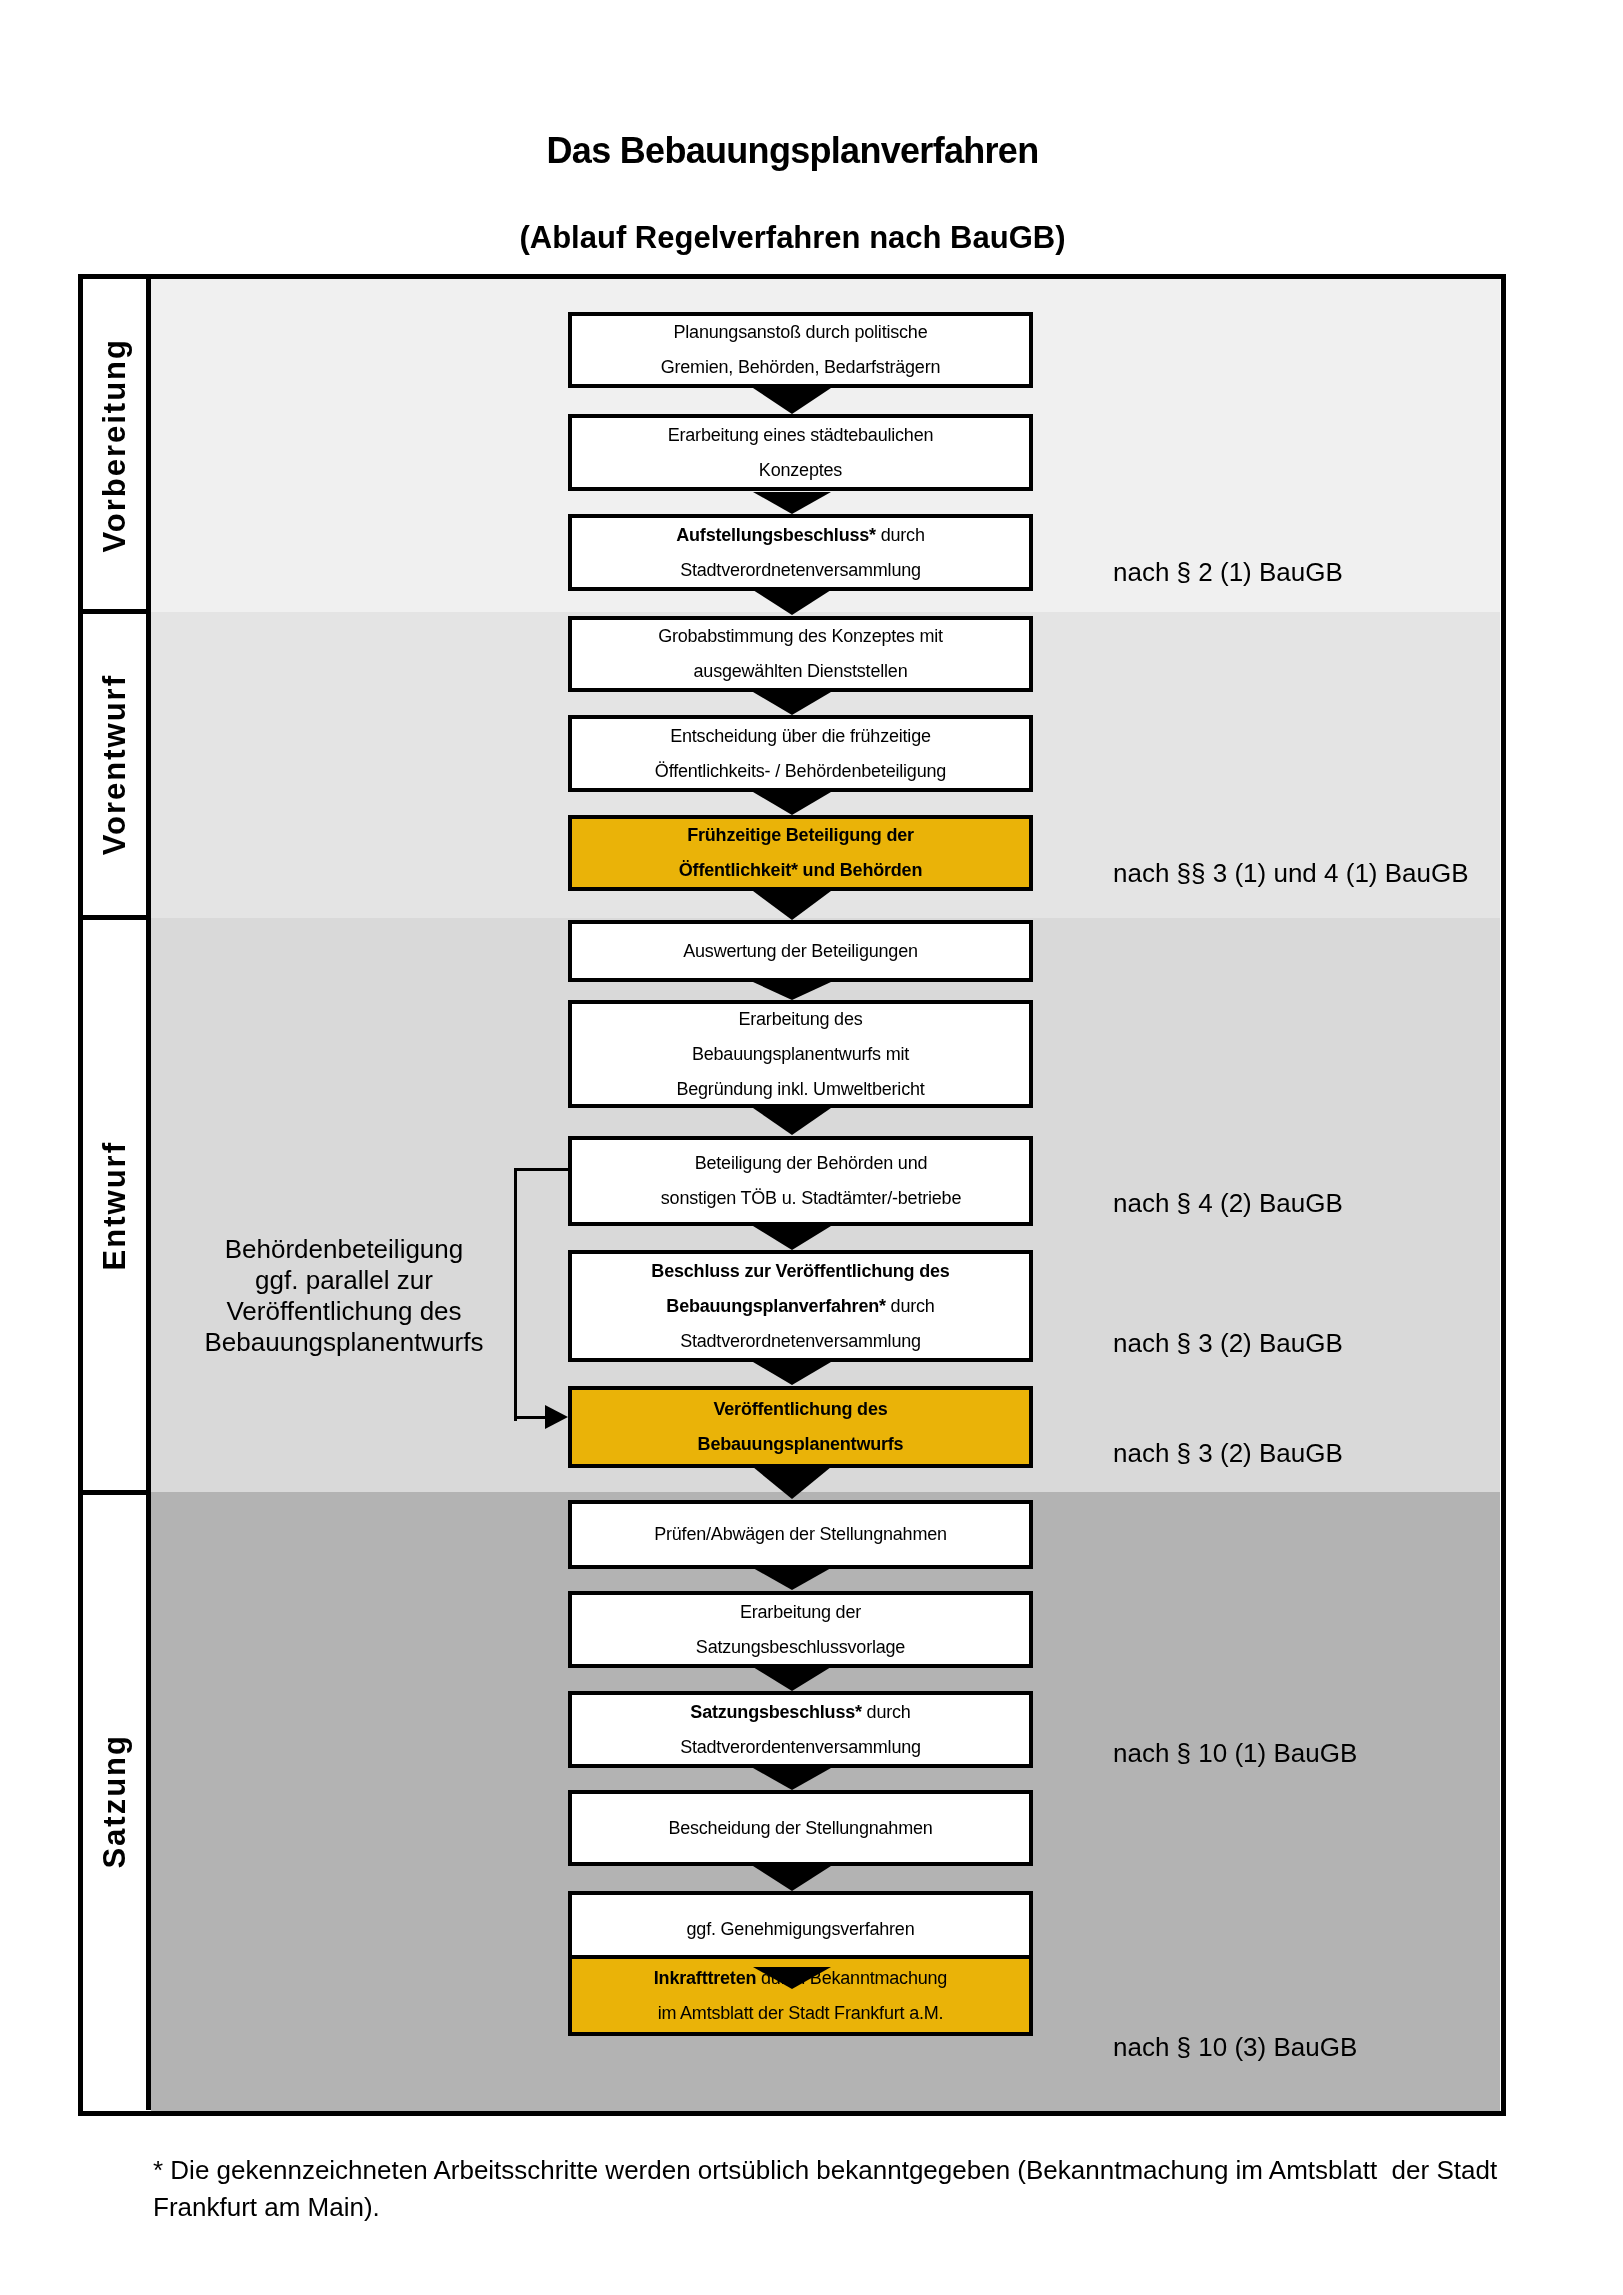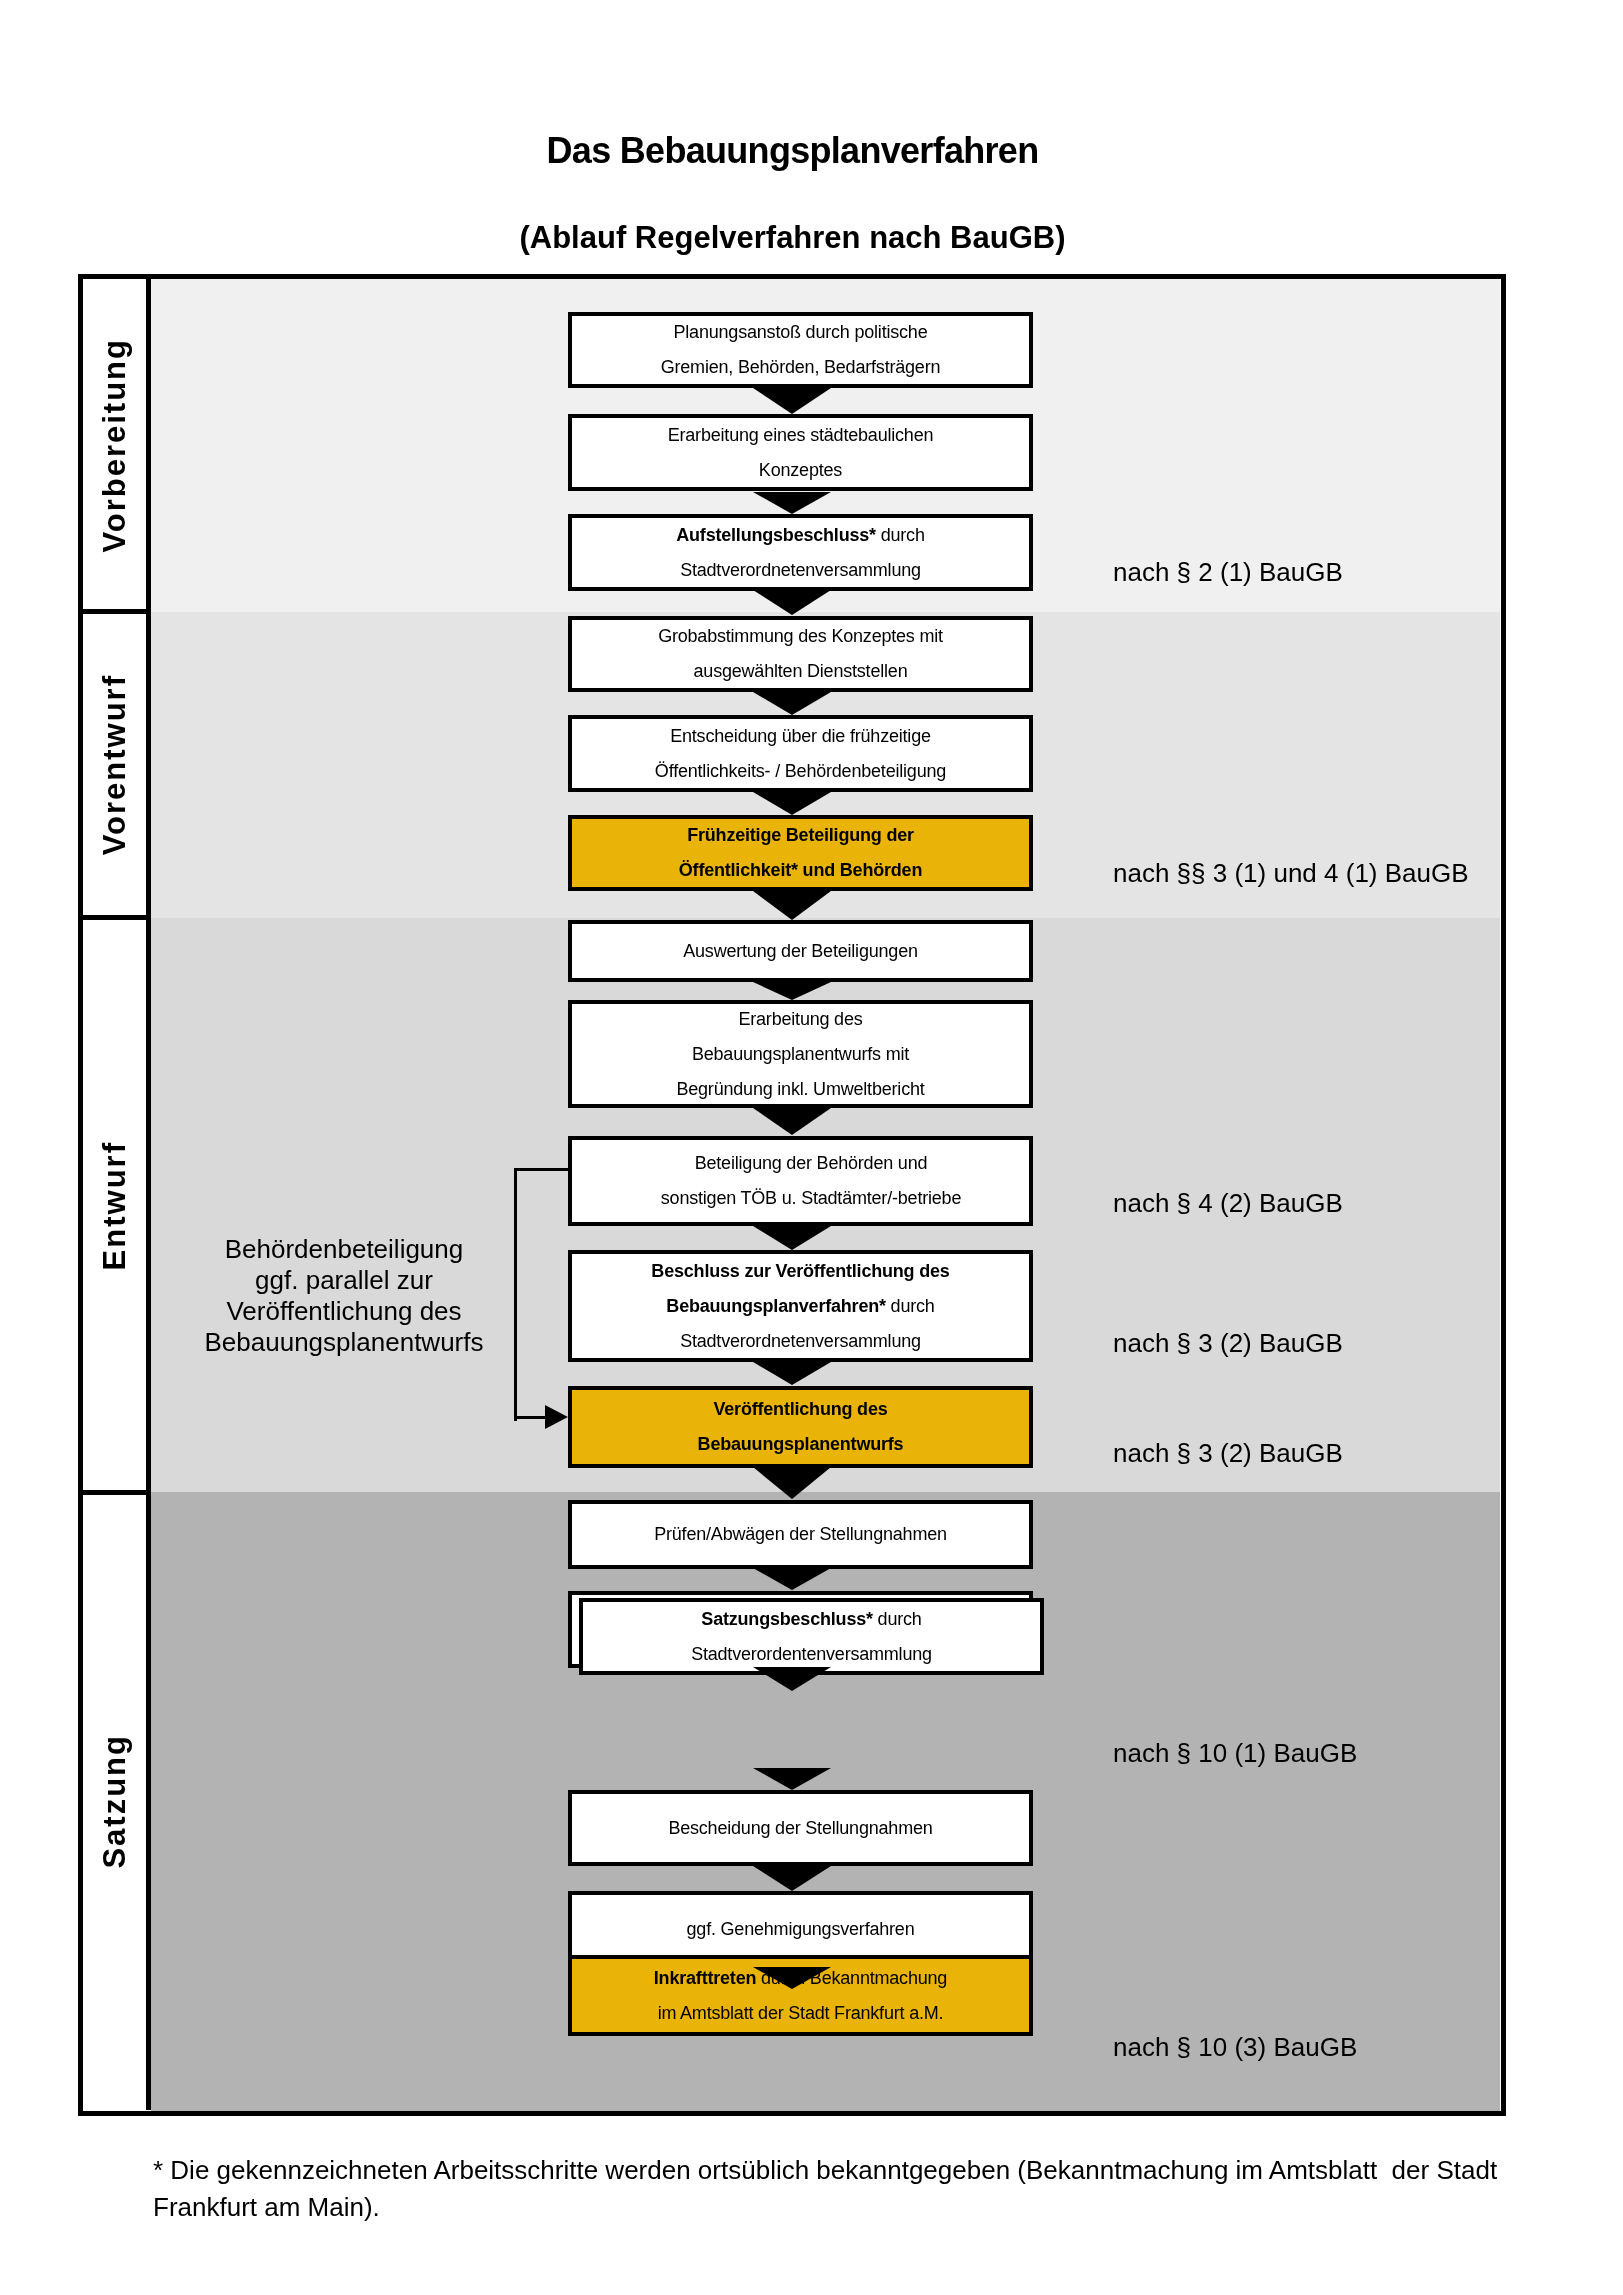--- a/index.html
+++ b/index.html
@@ -116,21 +116,21 @@
         <div class="line"><b>Veröffentlichung des</b></div>
         <div class="line"><b>Bebauungsplanentwurfs</b></div>
       </div>
       <div class="abs step" style="top: 1500px; height: 69px;">
         <div class="line"><span>Prüfen/Abwägen der Stellungnahmen</span></div>
       </div>
       <div class="abs step" style="top: 1591px; height: 77px;">
         <div class="line"><span>Erarbeitung der</span></div>
         <div class="line"><span>Satzungsbeschlussvorlage</span></div>
       </div>
-      <div class="abs step" style="top: 1598px; height: 77px; margin-left: 11px;">
+      <div class="abs step" style="top: 1691px; height: 77px;">
         <div class="line"><b>Satzungsbeschluss*</b><span> durch</span></div>
         <div class="line"><span>Stadtverordentenversammlung</span></div>
       </div>
       <div class="abs step" style="top: 1790px; height: 76px;">
         <div class="line"><span>Bescheidung der Stellungnahmen</span></div>
       </div>
       <div class="abs step" style="top: 1891px; height: 76px;">
         <div class="line"><span>ggf. Genehmigungsverfahren</span></div>
       </div>
       <div class="abs step blue" style="top: 1955px; height: 81px;">

